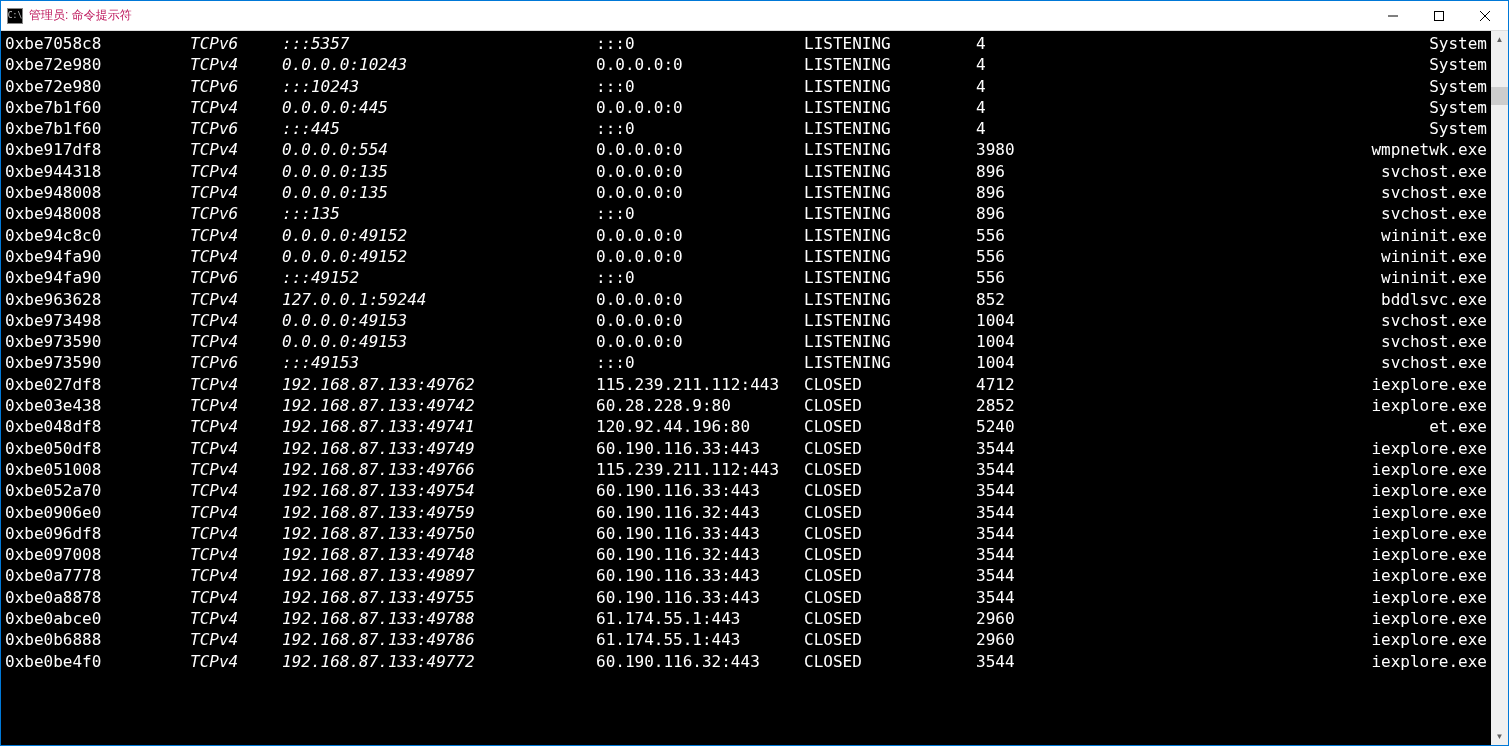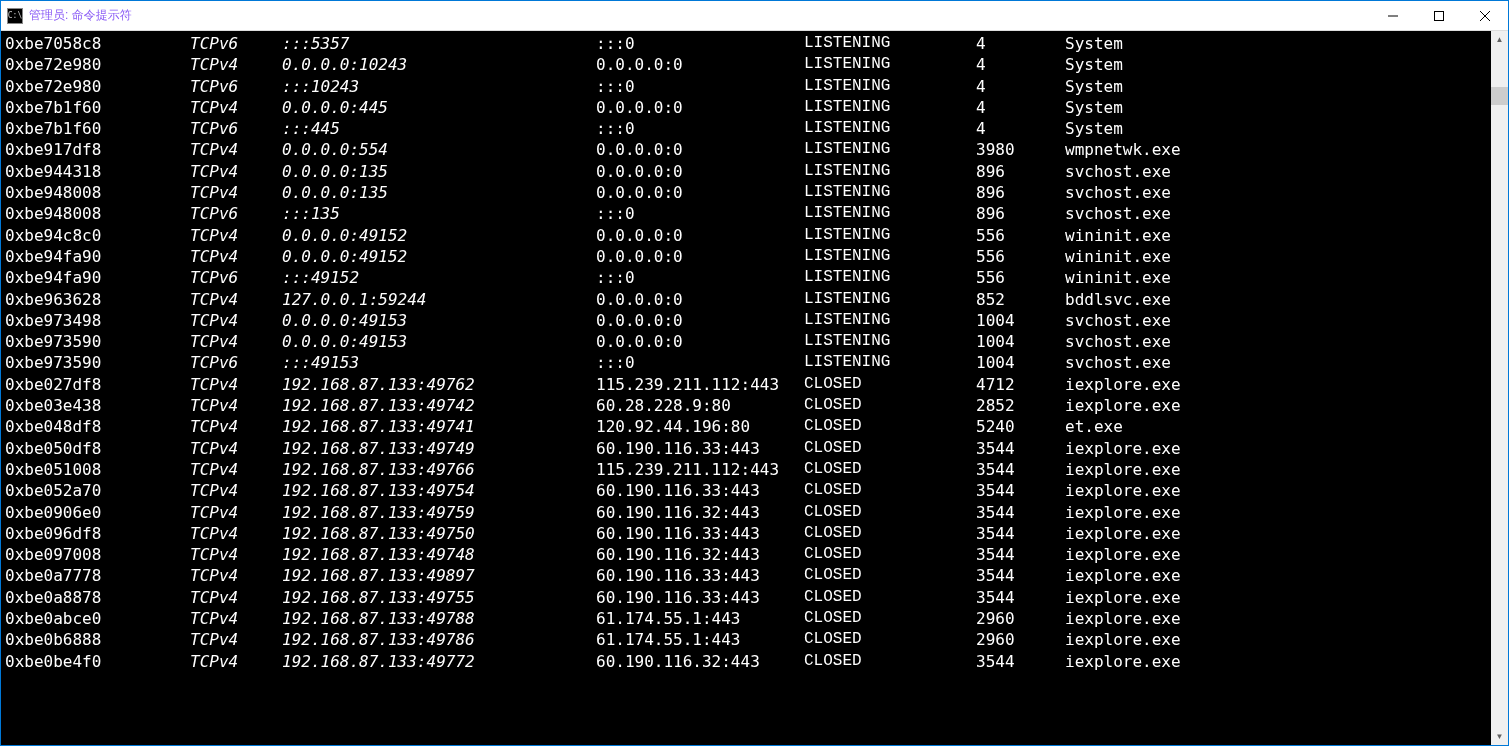--- a/index.html
+++ b/index.html
@@ -39,21 +39,21 @@
       display: flex;
       align-items: center;
       justify-content: center;
       color: #c0c0c0;
       font-size: 8px;
       font-family: monospace;
       border: 1px solid #888;
     }
     .titlebar-text {
       font-size: 12px;
-      color: #8b5cf6;
+      color: #be185d;
     }
     .titlebar-controls {
       margin-left: auto;
       display: flex;
       height: 100%;
     }
     .titlebar-btn {
       width: 46px;
       height: 100%;
       display: flex;
@@ -110,23 +110,23 @@
       background: #cdcdcd;
       cursor: pointer;
     }
     .row {
       display: flex;
     }
     .c0 { width: 185px; flex-shrink: 0; }
     .c1 { width: 92px;  flex-shrink: 0; font-style: italic; }
     .c2 { width: 314px; flex-shrink: 0; font-style: italic; }
     .c3 { width: 208px; flex-shrink: 0; }
-    .c4 { width: 172px; flex-shrink: 0; font-family: Liberation Mono, monospace; }
+    .c4 { width: 172px; flex-shrink: 0; }
     .c5 { width: 89px;  flex-shrink: 0; }
-    .c6 { flex: 1; }
+    .c6 { flex: 1; text-align: right; }
   </style>
 </head>
 <body>
 
 <div class="window">
   <div class="titlebar">
     <div class="titlebar-icon">C:\</div>
     <div class="titlebar-text">管理员: 命令提示符</div>
     <div class="titlebar-controls">
       <div class="titlebar-btn">

